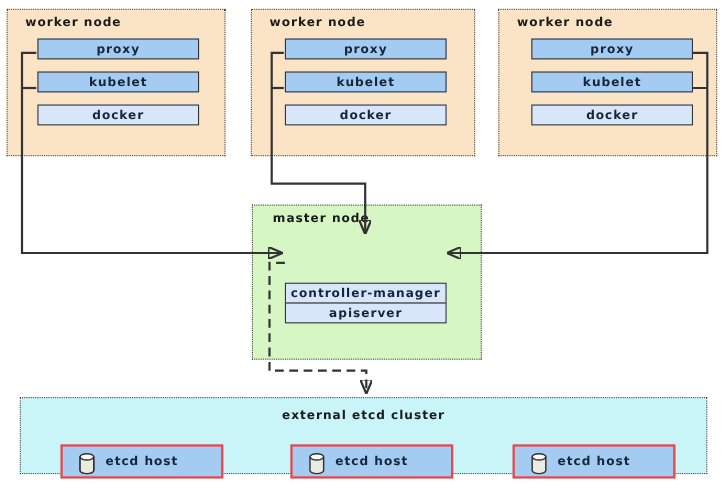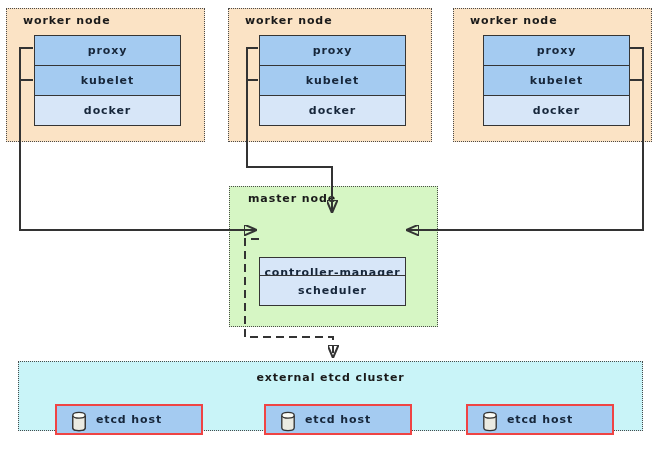--- a/index.html
+++ b/index.html
@@ -27,21 +27,21 @@
     font-size:11px; font-weight:bold;
     letter-spacing:0.9px;
     color:#1a1a1a;
     white-space:nowrap;
   }
   .cluster-title.centered {
     left:0; right:0; text-align:center;
   }
   .comp {
     position:absolute;
-    width:147px; height:31px;
+    width:147px; height:19px;
     border:1px solid #353535;
     display:flex; align-items:center; justify-content:center;
     font-size:11px; font-weight:bold;
     letter-spacing:0.9px;
     color:#16263a;
     white-space:nowrap;
   }
   .comp.primary   { background:var(--component-primary-bg,#a4cbf1); }
   .comp.highlight { background:var(--apiserver-bg,#9cc8f4); }
   .comp.secondary { background:var(--component-secondary-bg,#d7e6f8); }
@@ -96,21 +96,21 @@
   <div class="cluster worker" style="left:453px;top:8px;width:199px;height:134px;">
     <div class="cluster-title">worker node</div>
     <div class="comp primary" style="left:29px;top:26px;">proxy</div>
     <div class="comp primary" style="left:29px;top:56px;">kubelet</div>
     <div class="comp secondary" style="left:29px;top:86px;">docker</div>
   </div>
 
   <div class="cluster master" style="left:229px;top:186px;width:209px;height:141px;">
     <div class="cluster-title" style="left:18px;">master node</div>
     <div class="comp secondary" style="left:29px;top:70px;">controller-manager</div>
-    <div class="comp secondary" style="left:29px;top:88px;">scheduler</div>
+    <div class="comp secondary" style="left:29px;top:88px;">apiserver</div>
   </div>
 
   <div class="cluster etcd" style="left:18px;top:361px;width:625px;height:70px;">
     <div class="cluster-title centered" style="top:9px;">external etcd cluster</div>
 
     <div class="host" style="left:36px;top:42px;">
       <svg class="db-icon" viewBox="0 0 18 22">
         <path d="M2.5,4.5 v13 a6.5,3 0 0 0 13,0 v-13" fill="#ededе4" stroke="#333" stroke-width="1.4"></path>
         <path d="M2.5,4.5 v13 a6.5,3 0 0 0 13,0 v-13" fill="#ebebe2" stroke="#333" stroke-width="1.4"></path>
         <ellipse cx="9" cy="4.5" rx="6.5" ry="3" fill="#fbfbf5" stroke="#333" stroke-width="1.4"></ellipse>

